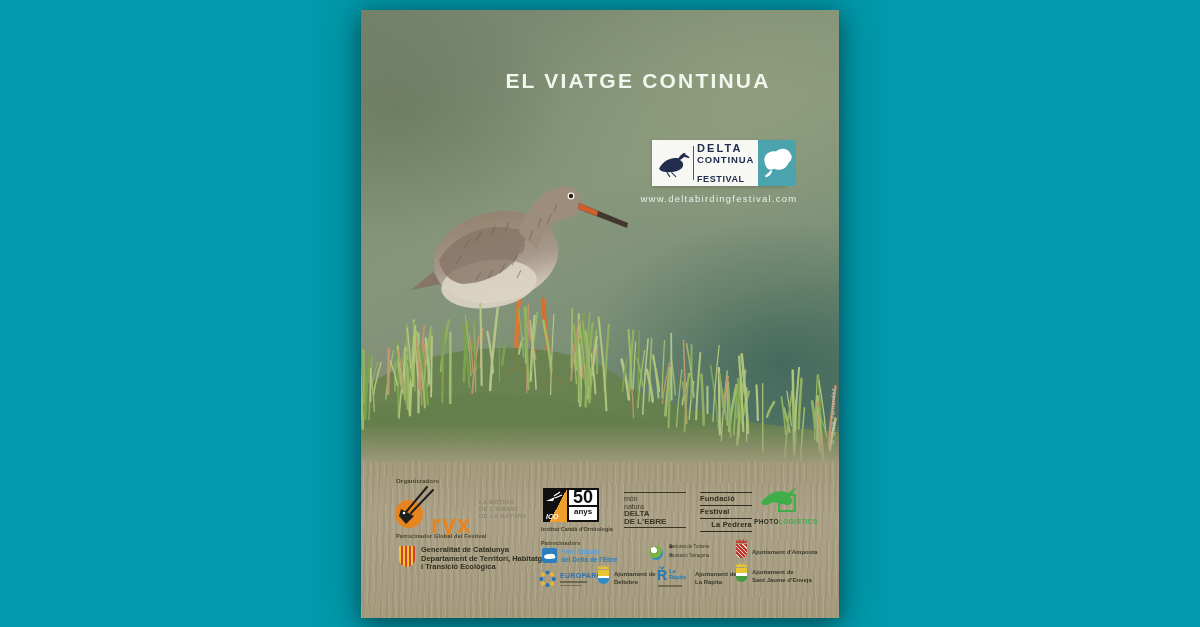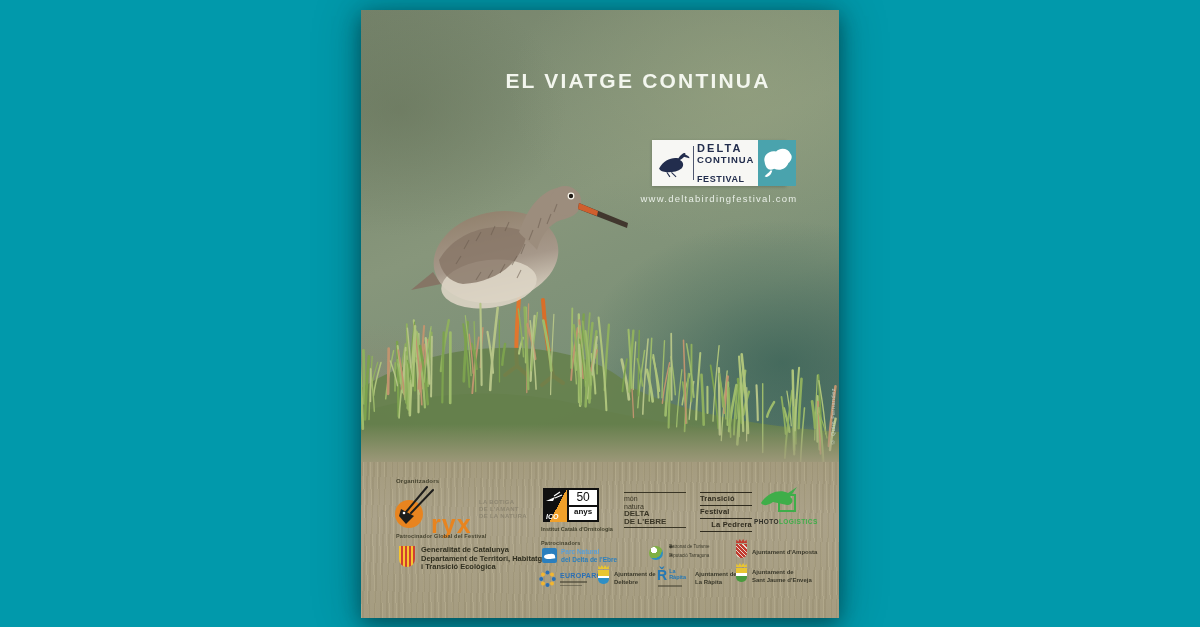--- a/index.html
+++ b/index.html
@@ -56,21 +56,21 @@
   .gen-text{left:60px;top:84px;font-size:7.5px;line-height:8.5px;color:#2f2e1f;}
   .gen-text .b{font-weight:700;display:block;position:static;}
   .gen-text .n{font-weight:700;display:block;position:static;}
   
   .ico{left:182px;top:26px;width:56px;height:34px;display:flex;position:absolute;}
   .ico-left{position:relative;width:26px;height:34px;background:linear-gradient(118deg,#101010 58%,#f0a02a 58%);}
   .ico-left svg{position:absolute;left:2px;top:3px;}
   .ico-acr{position:absolute;left:3px;bottom:2px;color:#fff;font-size:7px;font-weight:700;font-style:italic;}
   .ico-right{width:30px;height:30px;border:2px solid #101010;background:#fff;display:flex;
     flex-direction:column;align-items:center;position:relative;}
-  .ico-50{font-size:12px;font-weight:400;line-height:15px;color:#101010;position:static;}
+  .ico-50{font-size:18px;font-weight:700;line-height:15px;color:#101010;position:static;}
   .ico-anys{font-size:8px;font-weight:700;color:#101010;border-top:2px solid #101010;width:100%;
     text-align:center;line-height:10px;position:static;}
   .ico-cap{left:180px;top:64px;font-size:5.5px;color:#45432f;font-weight:700;}
   
   .mn{left:263px;top:28px;width:62px;color:#3a3626;line-height:7.5px;}
   .mn div{position:static;}
   .mn .rule{border-top:1.6px solid #3a3626;margin:2px 0;}
   .mn .s{font-size:7px;}
   .mn .h{font-size:8px;font-weight:800;}
   
@@ -414,21 +414,21 @@
       <div class="mn">
         <div class="rule"></div>
         <div class="s">món</div>
         <div class="s">natura</div>
         <div class="h">DELTA</div>
         <div class="h">DE L'EBRE</div>
         <div class="rule"></div>
       </div>
 
       <div class="fcp">
-        <div>Transició</div>
+        <div>Fundació</div>
         <div>Festival</div>
         <div>La Pedrera</div>
       </div>
 
       <svg class="phl-svg" viewBox="0 0 40 28">
         <rect x="20" y="9" width="16" height="16" fill="none" stroke="#3fae49" stroke-width="2"></rect>
         <path d="M2 17 C9 6 21 3 29 7 L38 1 L31 11 C35 13 34 19 28 19 L14 16 C8 20 4 20 2 17 Z" fill="#3fae49"></path>
       </svg>
       <div class="phl-text">
         <span class="p1">PHOTO</span><span class="p2">LOGISTICS</span>

